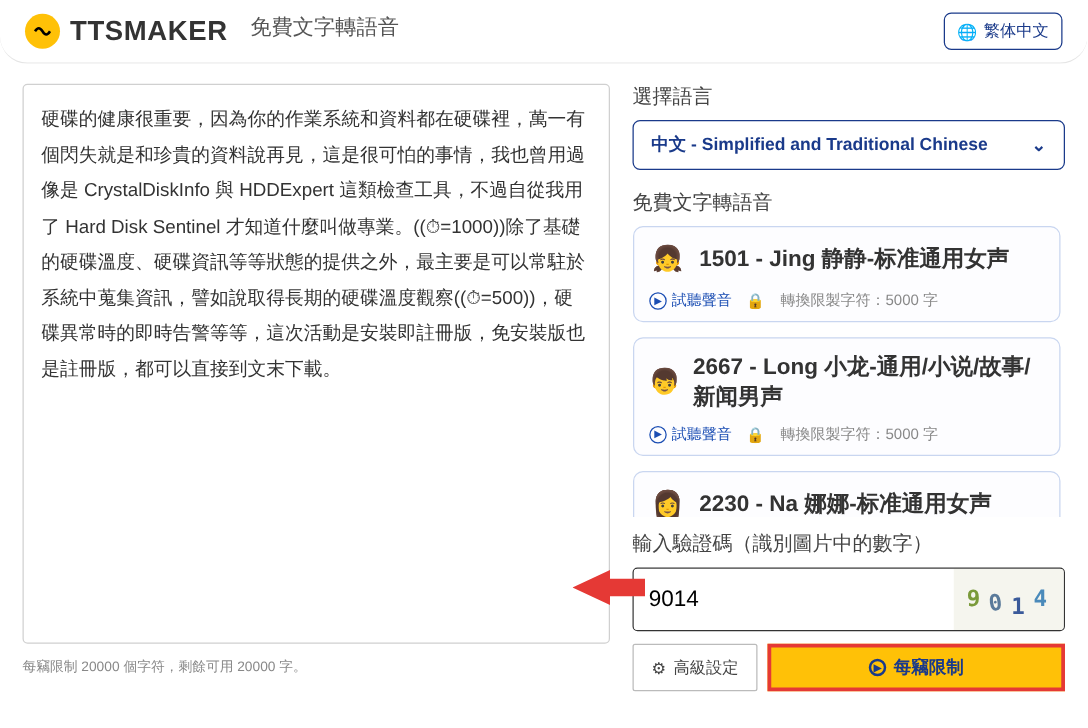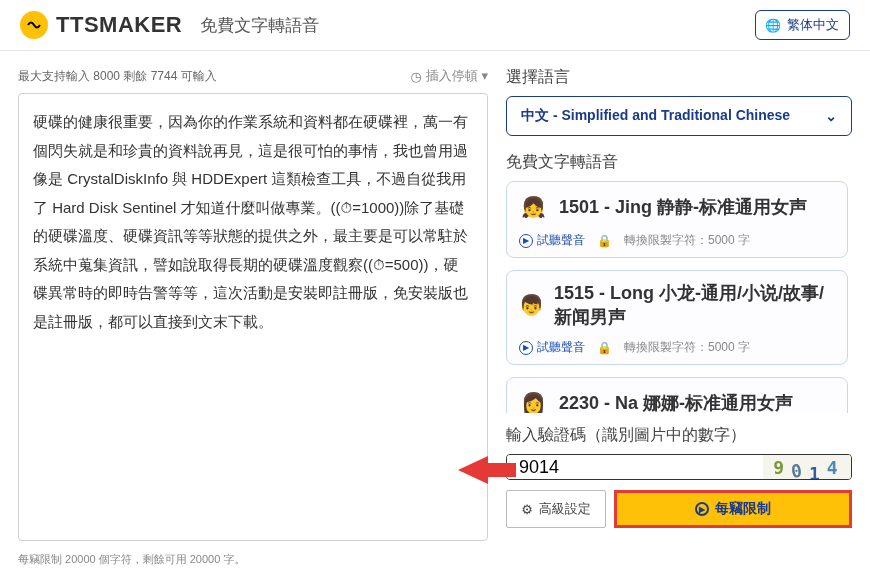--- a/index.html
+++ b/index.html
@@ -1,17 +1,17 @@
 <!DOCTYPE html>
 <html><head>
 <meta charset="utf-8">
 <style>
 * { box-sizing: border-box; margin: 0; padding: 0; }
 body { font-family: -apple-system, "Segoe UI", "Microsoft YaHei", sans-serif; font-size: 14px; color: #333; background: #fff; width: 870px; height: 582px; overflow: hidden; }
-.header { display: flex; align-items: center; padding: 10px 20px; border-bottom: 1px solid #e5e5e5; }
+.header { display: flex; padding: 10px 20px; border-bottom: 1px solid #e5e5e5; border-radius: 22px; }
 .logo { display: flex; align-items: center; gap: 8px; font-weight: 900; font-size: 22px; letter-spacing: 0.5px; }
 .logo-icon { width: 28px; height: 28px; border-radius: 50%; background: #ffc107; display: flex; align-items: center; justify-content: center; color: #000; font-weight: bold; }
 .subtitle { margin-left: 18px; font-size: 17px; color: #555; }
 .lang-btn { margin-left: auto; border: 1px solid #1a3a8a; border-radius: 6px; padding: 5px 10px; font-size: 13px; color: #1a3a8a; display: flex; align-items: center; gap: 5px; cursor: pointer; }
 .main { display: flex; padding: 16px 18px 0 18px; gap: 18px; }
 .left { flex: 0 0 470px; }
 .right { flex: 1; min-width: 0; }
 .limit-row { display: flex; align-items: center; font-size: 12px; color: #666; margin-bottom: 8px; }
 .insert-pause { margin-left: auto; display: flex; align-items: center; gap: 4px; color: #888; font-size: 13px; cursor: pointer; }
 textarea { width: 100%; height: 448px; border: 1px solid #d0d0d0; border-radius: 4px; padding: 14px; font-size: 15px; line-height: 1.9; resize: none; font-family: inherit; color: #333; }
@@ -23,21 +23,21 @@
 .voice-list::-webkit-scrollbar { width: 12px; }
 .voice-list::-webkit-scrollbar-track { background: #f0f0f0; border-radius: 4px; }
 .voice-list::-webkit-scrollbar-thumb { background: #c0c0c0; border-radius: 4px; }
 .voice-card { border: 1px solid #c9d6f0; border-radius: 8px; padding: 10px 12px 8px 12px; margin-bottom: 12px; background: #fdfdff; }
 .voice-header { display: flex; align-items: center; gap: 10px; }
 .avatar { width: 30px; height: 30px; border-radius: 50%; display: flex; align-items: center; justify-content: center; font-size: 20px; }
 .voice-name { font-size: 18px; font-weight: 600; color: #333; }
 .voice-footer { display: flex; align-items: center; gap: 12px; margin-top: 10px; font-size: 12px; }
 .play-link { color: #1a4db3; display: flex; align-items: center; gap: 4px; cursor: pointer; font-weight: 500; }
 .voice-limit { color: #888; font-size: 12px; }
-.captcha-row { display: flex; border: 1px solid #333; border-radius: 4px; overflow: hidden; height: 26px; margin-bottom: 10px; }
+.captcha-row { display: flex; border: 1px solid #333; border-radius: 4px; overflow: hidden; height: 51px; margin-bottom: 10px; }
 .captcha-input { flex: 1; border: none; padding: 0 12px; font-size: 18px; outline: none; }
 .captcha-img { width: 100px; background: #f5f5ee; display: flex; align-items: center; justify-content: center; gap: 4px; font-family: monospace; font-size: 18px; font-weight: bold; letter-spacing: 3px; }
 .captcha-img span:nth-child(1){color:#7a9a3a;} .captcha-img span:nth-child(2){color:#5a7a9a;transform:translateY(3px) rotate(-8deg);display:inline-block;} .captcha-img span:nth-child(3){color:#3a5a9a;transform:translateY(6px);display:inline-block;} .captcha-img span:nth-child(4){color:#4a8aba;}
 .action-row { display: flex; gap: 8px; }
 .adv-btn { flex: 0 0 100px; border: 1px solid #bbb; background: #fff; border-radius: 2px; display: flex; align-items: center; justify-content: center; gap: 6px; font-size: 13px; color: #444; cursor: pointer; height: 38px; }
 .start-btn { flex: 1; border: 3px solid #e53935; background: #ffc107; color: #1a3a8a; font-weight: 700; font-size: 14px; display: flex; align-items: center; justify-content: center; gap: 6px; cursor: pointer; height: 38px; }
 .arrow { position: absolute; left: 458px; top: 452px; z-index: 10; }
 .captcha-section { margin-top: 12px; }
 .play-circle { width:14px; height:14px; border:1.5px solid #1a4db3; border-radius:50%; display:inline-flex; align-items:center; justify-content:center; font-size:8px; }
 </style>
@@ -55,27 +55,20 @@
   </div>
   <div class="subtitle">免費文字轉語音</div>
   <div class="lang-btn">
     <span>🌐</span>
     <span>繁体中文</span>
   </div>
 </div>
 
 <div class="main">
   <div class="left">
-    <div class="limit-row">
-      <span>最大支持輸入 8000 剩餘 7744 可輸入</span>
-      <span class="insert-pause">
-        <span>◷</span>
-        <span>插入停頓 ▾</span>
-      </span>
-    </div>
     <textarea style="">硬碟的健康很重要，因為你的作業系統和資料都在硬碟裡，萬一有個閃失就是和珍貴的資料說再見，這是很可怕的事情，我也曾用過像是 CrystalDiskInfo 與 HDDExpert 這類檢查工具，不過自從我用了 Hard Disk Sentinel 才知道什麼叫做專業。((⏱=1000))除了基礎的硬碟溫度、硬碟資訊等等狀態的提供之外，最主要是可以常駐於系統中蒐集資訊，譬如說取得長期的硬碟溫度觀察((⏱=500))，硬碟異常時的即時告警等等，這次活動是安裝即註冊版，免安裝版也是註冊版，都可以直接到文末下載。</textarea>
     <div class="footer-note">每竊限制 20000 個字符，剩餘可用 20000 字。</div>
   </div>
 
   <div class="right">
     <div class="section-label">選擇語言</div>
     <div class="select-box">
       <span>中文 - Simplified and Traditional Chinese</span>
       <span class="chev">⌄</span>
     </div>
@@ -92,21 +85,21 @@
             <span class="play-circle">▶</span>
             <span>試聽聲音</span>
           </span>
           <span style="color:#888;font-size:12px;">🔒</span>
           <span class="voice-limit">轉換限製字符：5000 字</span>
         </div>
       </div>
       <div class="voice-card">
         <div class="voice-header">
           <span class="avatar">👦</span>
-          <span class="voice-name">1515 - Long 小龙-通用/小说/故事/新闻男声</span>
+          <span class="voice-name">2667 - Long 小龙-通用/小说/故事/新闻男声</span>
         </div>
         <div class="voice-footer">
           <span class="play-link">
             <span class="play-circle">▶</span>
             <span>試聽聲音</span>
           </span>
           <span style="color:#888;font-size:12px;">🔒</span>
           <span class="voice-limit">轉換限製字符：5000 字</span>
         </div>
       </div>

